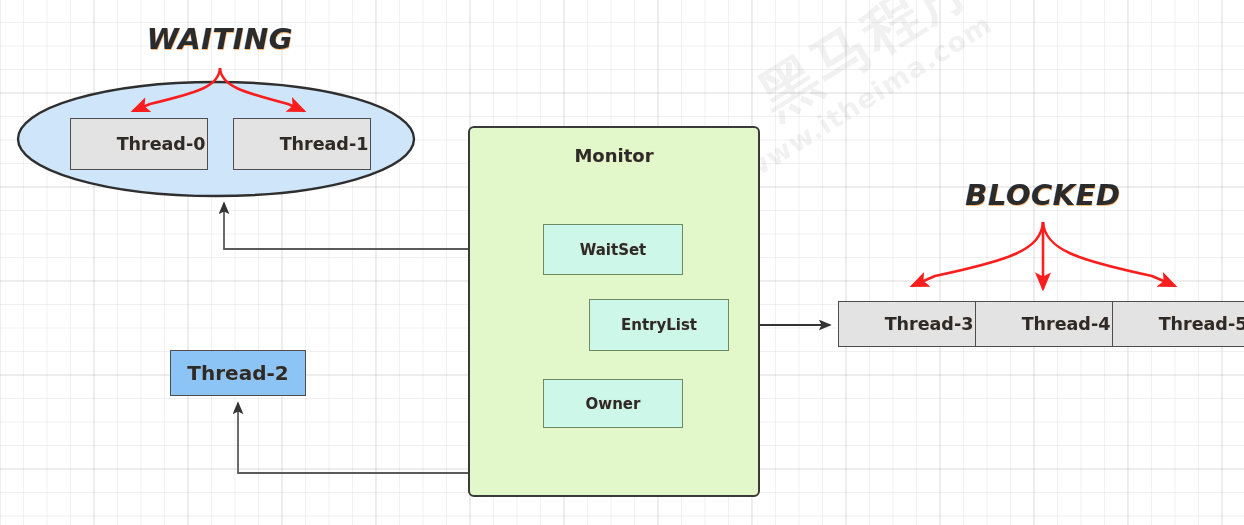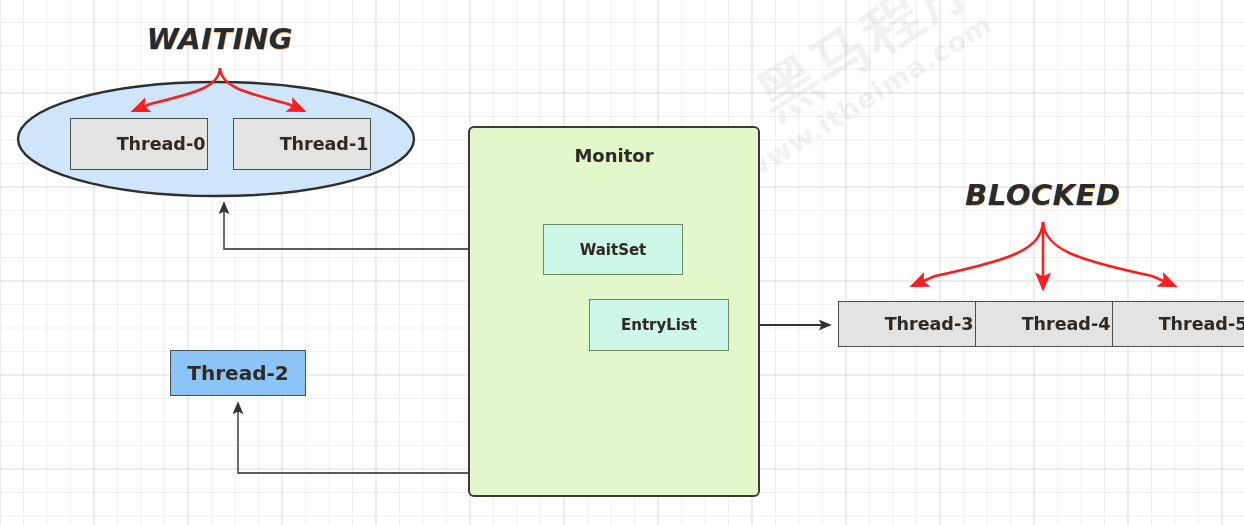--- a/index.html
+++ b/index.html
@@ -118,20 +118,21 @@
   <div class="state-label" style="left:943px;top:178px;width:200px;">BLOCKED</div>
 
   <div class="node thread-gray" style="left:70px;top:118px;width:138px;height:52px;">Thread-0</div>
   <div class="node thread-gray" style="left:233px;top:118px;width:138px;height:52px;">Thread-1</div>
 
   <div class="node monitor-box" style="left:468px;top:126px;width:292px;height:371px;"></div>
   <div class="monitor-title" style="left:468px;top:142px;width:292px;height:26px;">Monitor</div>
 
   <div class="node inner-box" style="left:543px;top:224px;width:140px;height:51px;">WaitSet</div>
   <div class="node inner-box" style="left:543px;top:299px;width:140px;height:52px;margin-left:46px;">EntryList</div>
+  <div class="node inner-box" style="left:543px;top:379px;width:140px;height:49px;">Owner</div>
 
   <div class="node thread-blue" style="left:170px;top:350px;width:136px;height:46px;">Thread-2</div>
 
   <div class="node thread-gray" style="left:838px;top:301px;width:138px;height:46px;">Thread-3</div>
   <div class="node thread-gray" style="left:975px;top:301px;width:138px;height:46px;">Thread-4</div>
   <div class="node thread-gray" style="left:1112px;top:301px;width:138px;height:46px;">Thread-5</div>
 
 </div>
 
 </body></html>

